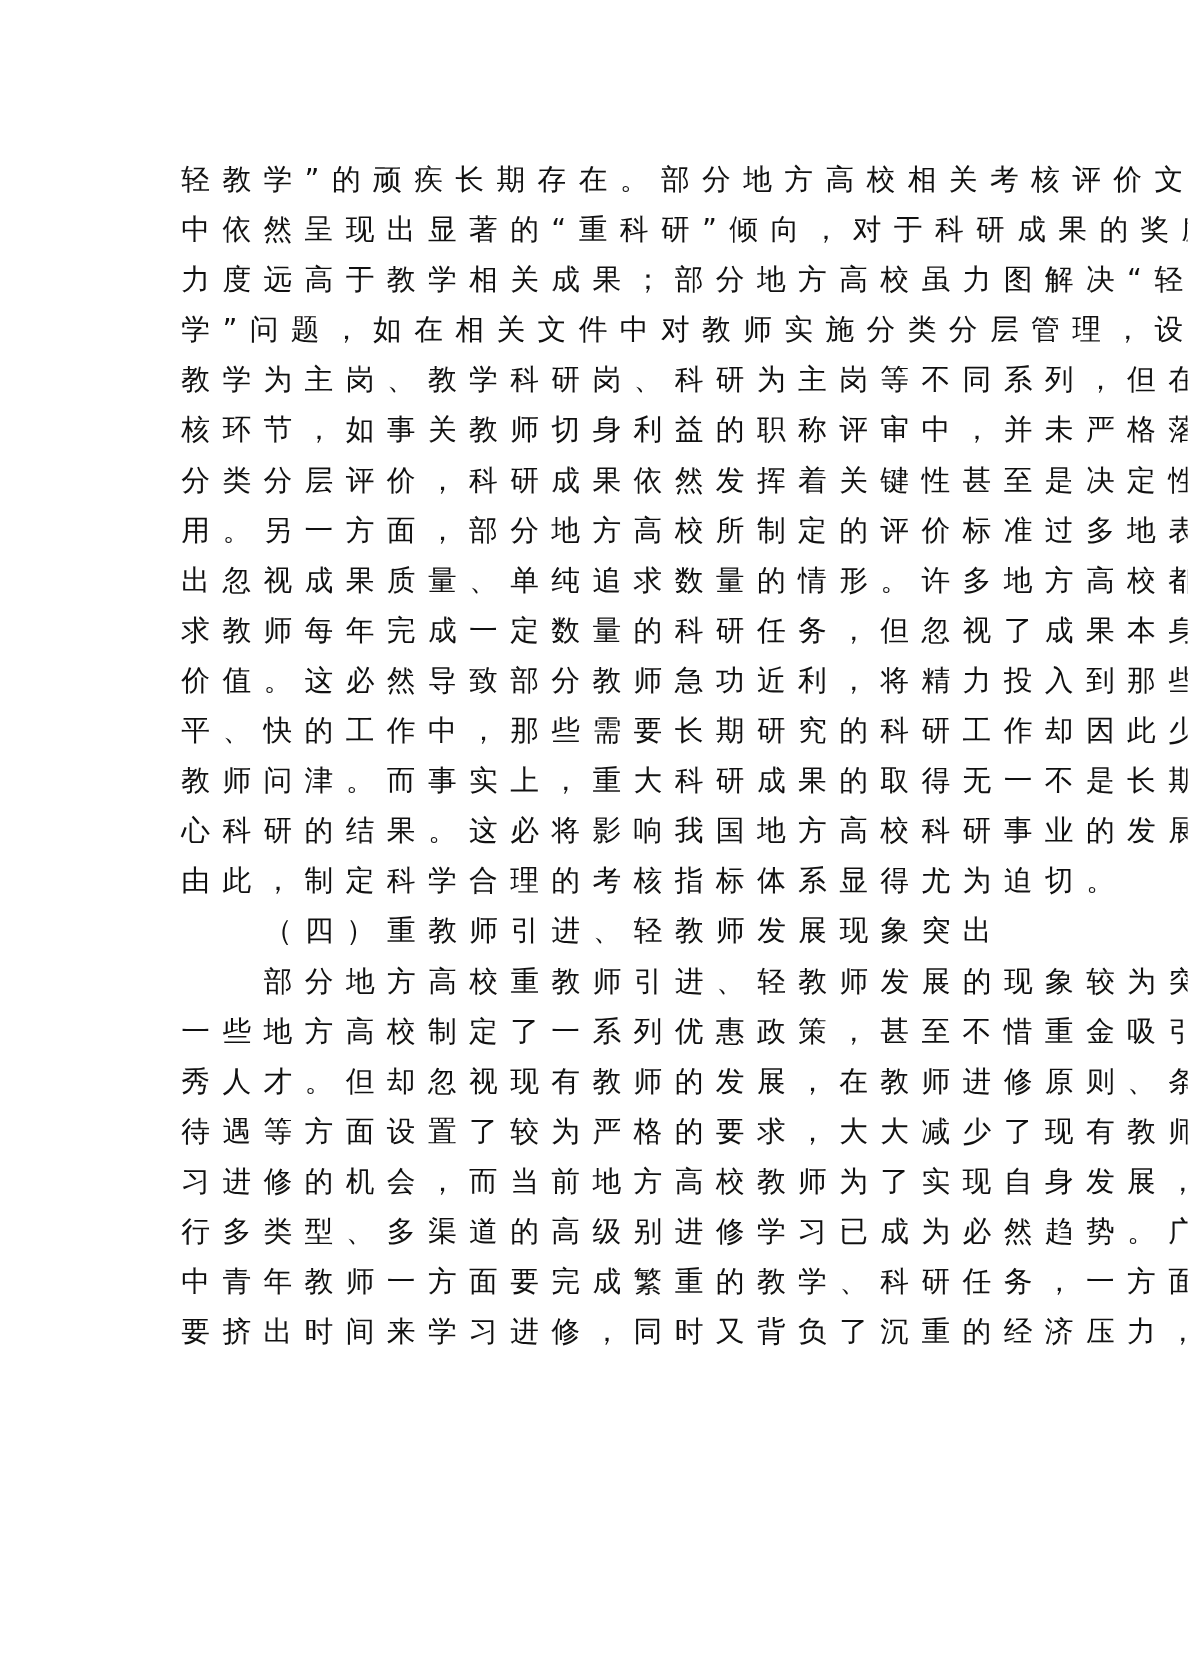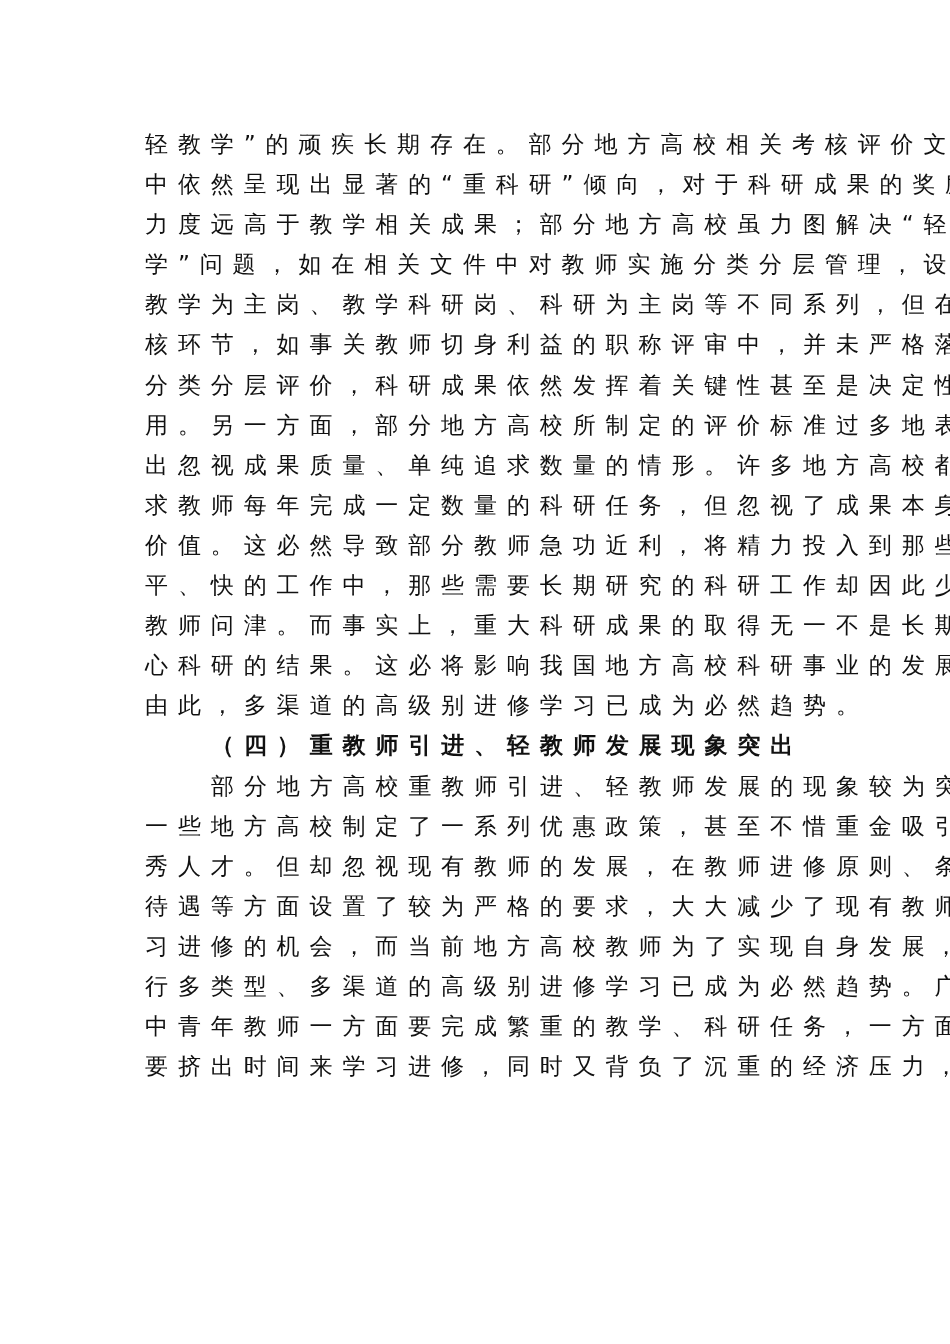--- a/index.html
+++ b/index.html
@@ -15,21 +15,21 @@
     }
     .line {
       display: block;
       height: 40.1px;
       line-height: 40.1px;
       font-size: 23px;
       letter-spacing: 9.9px;
       white-space: nowrap;
     }
     .line.indent { padding-left: 66px; }
-    .heading { padding-left: 66px; font-weight: bold; }
+    .heading { padding-left: 66px; }
   </style>
 </head>
 <body>
 
 <div class="page">
   <div class="text-block">
 
     <div>
       <span class="line">轻教学”的顽疾长期存在。部分地方高校相关考核评价文件</span>
       <span class="line">中依然呈现出显著的“重科研”倾向，对于科研成果的奖励</span>
@@ -38,21 +38,21 @@
       <span class="line">教学为主岗、教学科研岗、科研为主岗等不同系列，但在考</span>
       <span class="line">核环节，如事关教师切身利益的职称评审中，并未严格落实</span>
       <span class="line">分类分层评价，科研成果依然发挥着关键性甚至是决定性作</span>
       <span class="line">用。另一方面，部分地方高校所制定的评价标准过多地表现</span>
       <span class="line">出忽视成果质量、单纯追求数量的情形。许多地方高校都要</span>
       <span class="line">求教师每年完成一定数量的科研任务，但忽视了成果本身的</span>
       <span class="line">价值。这必然导致部分教师急功近利，将精力投入到那些短</span>
       <span class="line">平、快的工作中，那些需要长期研究的科研工作却因此少有</span>
       <span class="line">教师问津。而事实上，重大科研成果的取得无一不是长期潜</span>
       <span class="line">心科研的结果。这必将影响我国地方高校科研事业的发展。</span>
-      <span class="line">由此，多渠道的高级别进修学习已成为必然趋势。</span>
+      <span class="line">由此，制定科学合理的考核指标体系显得尤为迫切。</span>
     </div>
 
     <div class="line heading">（四）重教师引进、轻教师发展现象突出</div>
 
     <div>
       <span class="line indent">部分地方高校重教师引进、轻教师发展的现象较为突出</span>
       <span class="line">一些地方高校制定了一系列优惠政策，甚至不惜重金吸引优</span>
       <span class="line">秀人才。但却忽视现有教师的发展，在教师进修原则、条件</span>
       <span class="line">待遇等方面设置了较为严格的要求，大大减少了现有教师学</span>
       <span class="line">习进修的机会，而当前地方高校教师为了实现自身发展，进</span>

